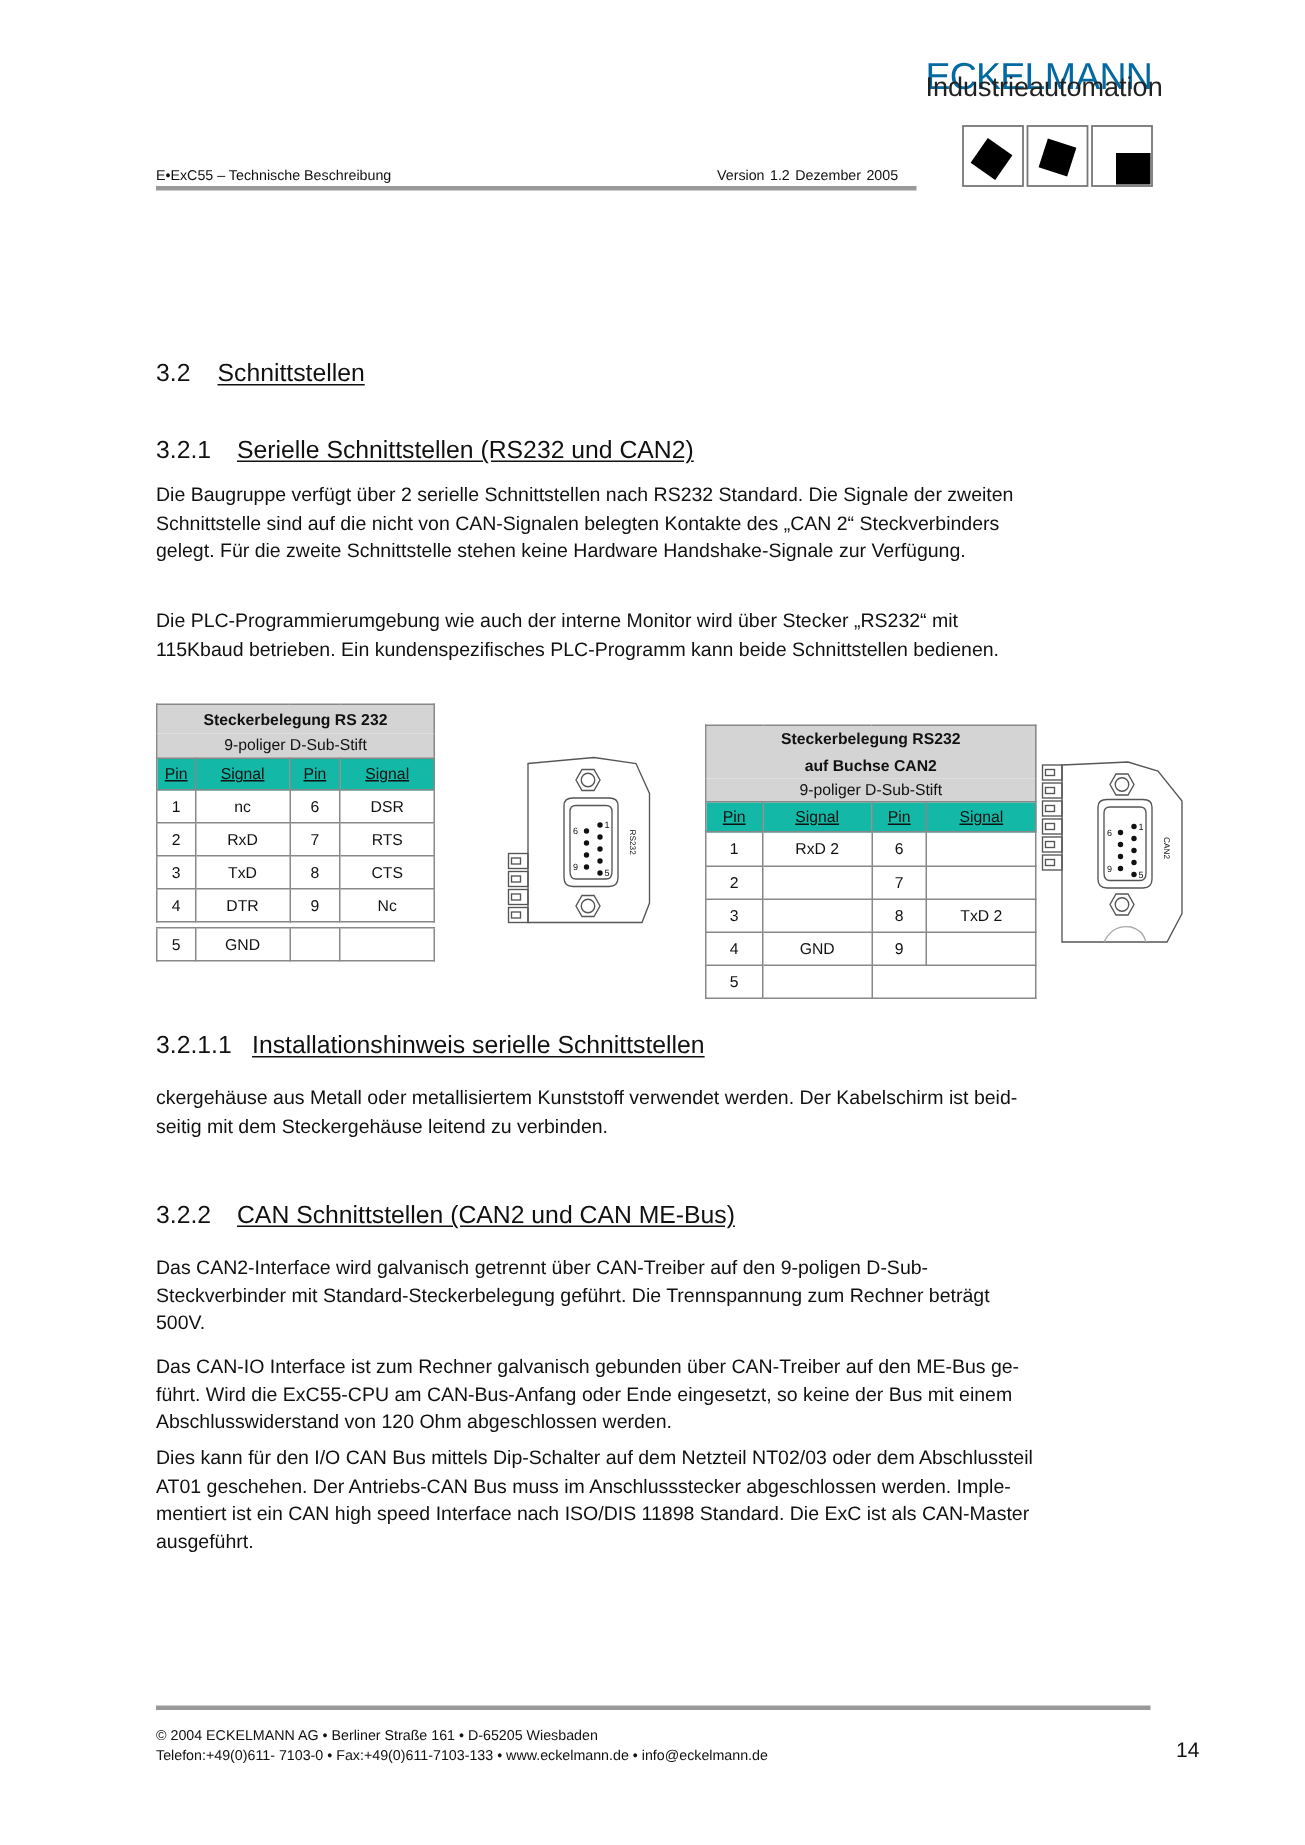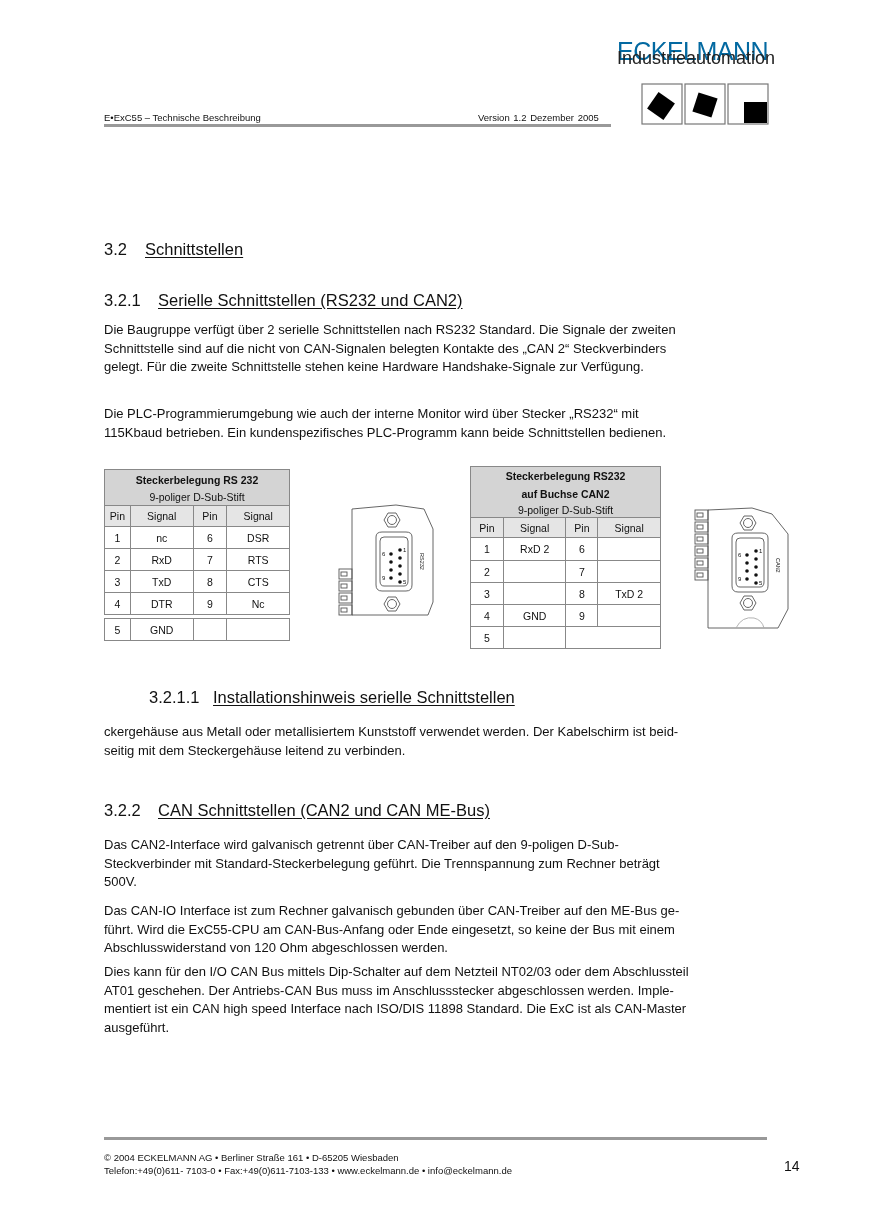--- a/index.html
+++ b/index.html
@@ -18,21 +18,21 @@
   
   .h2 { font-size: 16.5px; }
   .h2 .num { display: inline-block; }
   .h2 .ttl { text-decoration: underline; text-underline-offset: 2px; }
   .p { font-size: 13px; line-height: 18.5px; width: 660px; }
 
   
   table.pins { position: absolute; border-collapse: collapse; font-size: 10.5px; padding-left: 37px; }
   table.pins td { border: 1px solid #888; text-align: center; padding: 0; }
   table.pins .hd { background: #d4d4d4; }
-  table.pins .colh td { background: #e5e5e5; }
+  table.pins .colh td { background: #14b8a6; text-decoration: underline; }
   .bold { font-weight: bold; }
 
   
   .ftr-rule { left: 104px; top: 1137px; width: 663px; height: 3px; background: #999; }
   .ftr1 { left: 104px; top: 1152px; font-size: 9.5px; }
   .ftr2 { left: 104px; top: 1165px; font-size: 9.5px; }
   .pagenum { left: 784px; top: 1158px; font-size: 14px; }
 </style>
 </head>
 <body>
@@ -162,21 +162,21 @@
   </g>
   <g font-family="Liberation Sans, sans-serif" font-size="6" fill="#111">
     <text x="67" y="55">1</text>
     <text x="46" y="59">6</text>
     <text x="46" y="83">9</text>
     <text x="67" y="87">5</text>
     <text x="0" y="0" font-size="5.5" transform="translate(84 56) rotate(90)">RS232</text>
   </g>
 </svg>
 
-<table class="pins" style="left:470px; top:466px; width:191px;">
+<table class="pins" style="left:470px; top:483px; width:221px;">
   <colgroup>
       <col style="width:33px">
       <col style="width:63px">
       <col style="width:32px">
       <col style="width:63px">
     </colgroup>
   <tbody>
       <tr>
         <td colspan="4" class="hd bold" style="height:18px; border-bottom:none;">Steckerbelegung RS232</td>
       </tr>
@@ -261,21 +261,21 @@
   <g font-family="Liberation Sans, sans-serif" font-size="6" fill="#111">
     <text x="67" y="49">1</text>
     <text x="46" y="53">6</text>
     <text x="46" y="77">9</text>
     <text x="67" y="81">5</text>
     <text x="0" y="0" font-size="5.5" transform="translate(84 54) rotate(90)">CAN2</text>
   </g>
 </svg>
 
 <div class="abs h2" style="left:104px; top:688px;">
-  <span class="num" style="width:64px;margin-left:45px;">3.2.1.1</span><span class="ttl">Installationshinweis serielle Schnittstellen</span>
+  <span class="num" style="width:64px;">3.2.1.1</span><span class="ttl">Installationshinweis serielle Schnittstellen</span>
 </div>
 <div class="abs p" style="left:104px; top:723px;">
   <div>ckergehäuse aus Metall oder metallisiertem Kunststoff verwendet werden. Der Kabelschirm ist beid-</div>
   <div>seitig mit dem Steckergehäuse leitend zu verbinden.</div>
 </div>
 
 <div class="abs h2" style="left:104px; top:801px;">
   <span class="num" style="width:54px;">3.2.2</span><span class="ttl">CAN Schnittstellen (CAN2 und CAN ME-Bus)</span>
 </div>
 <div class="abs p" style="left:104px; top:836px;">

